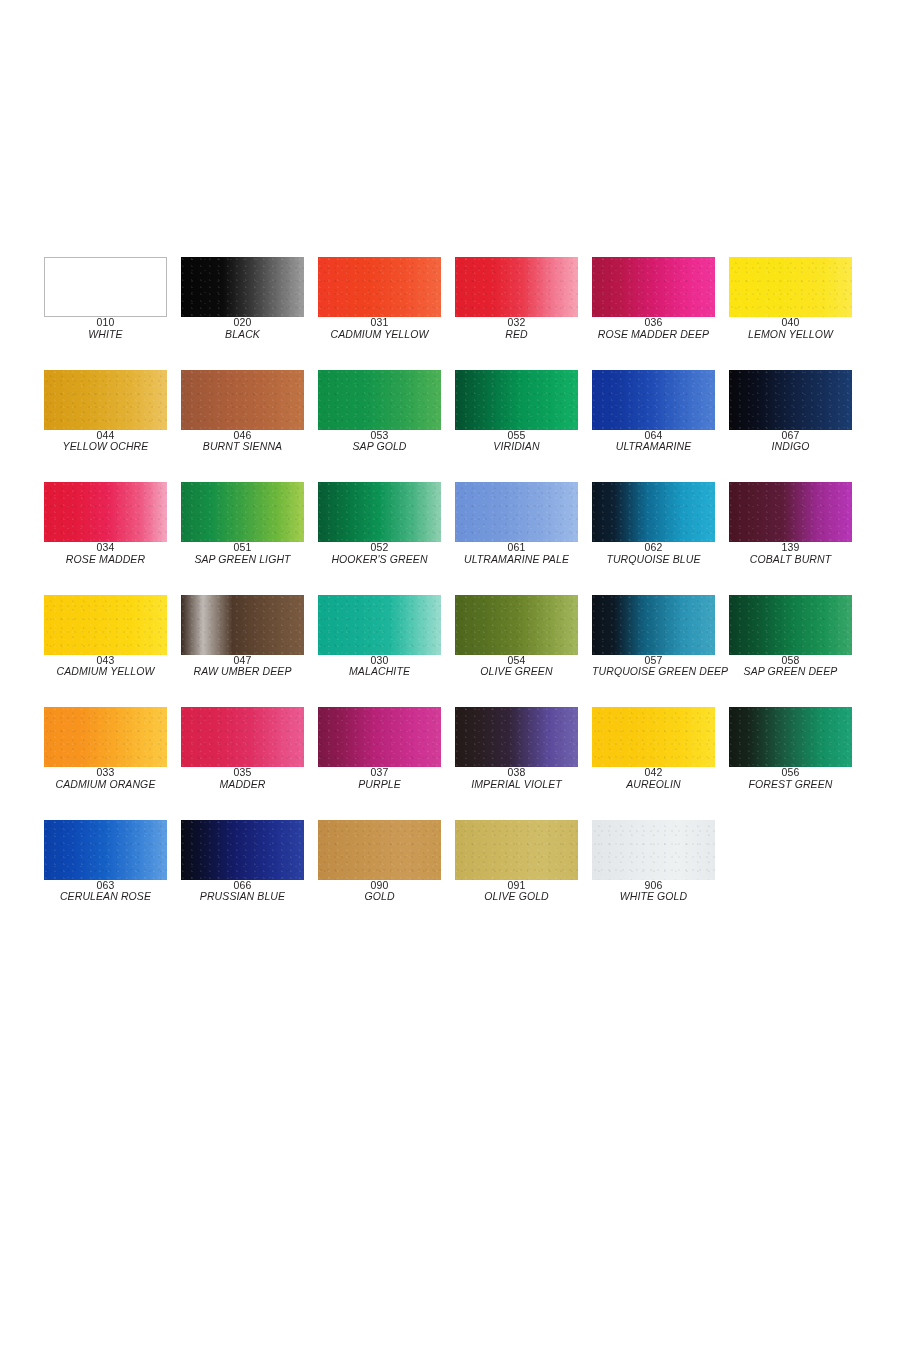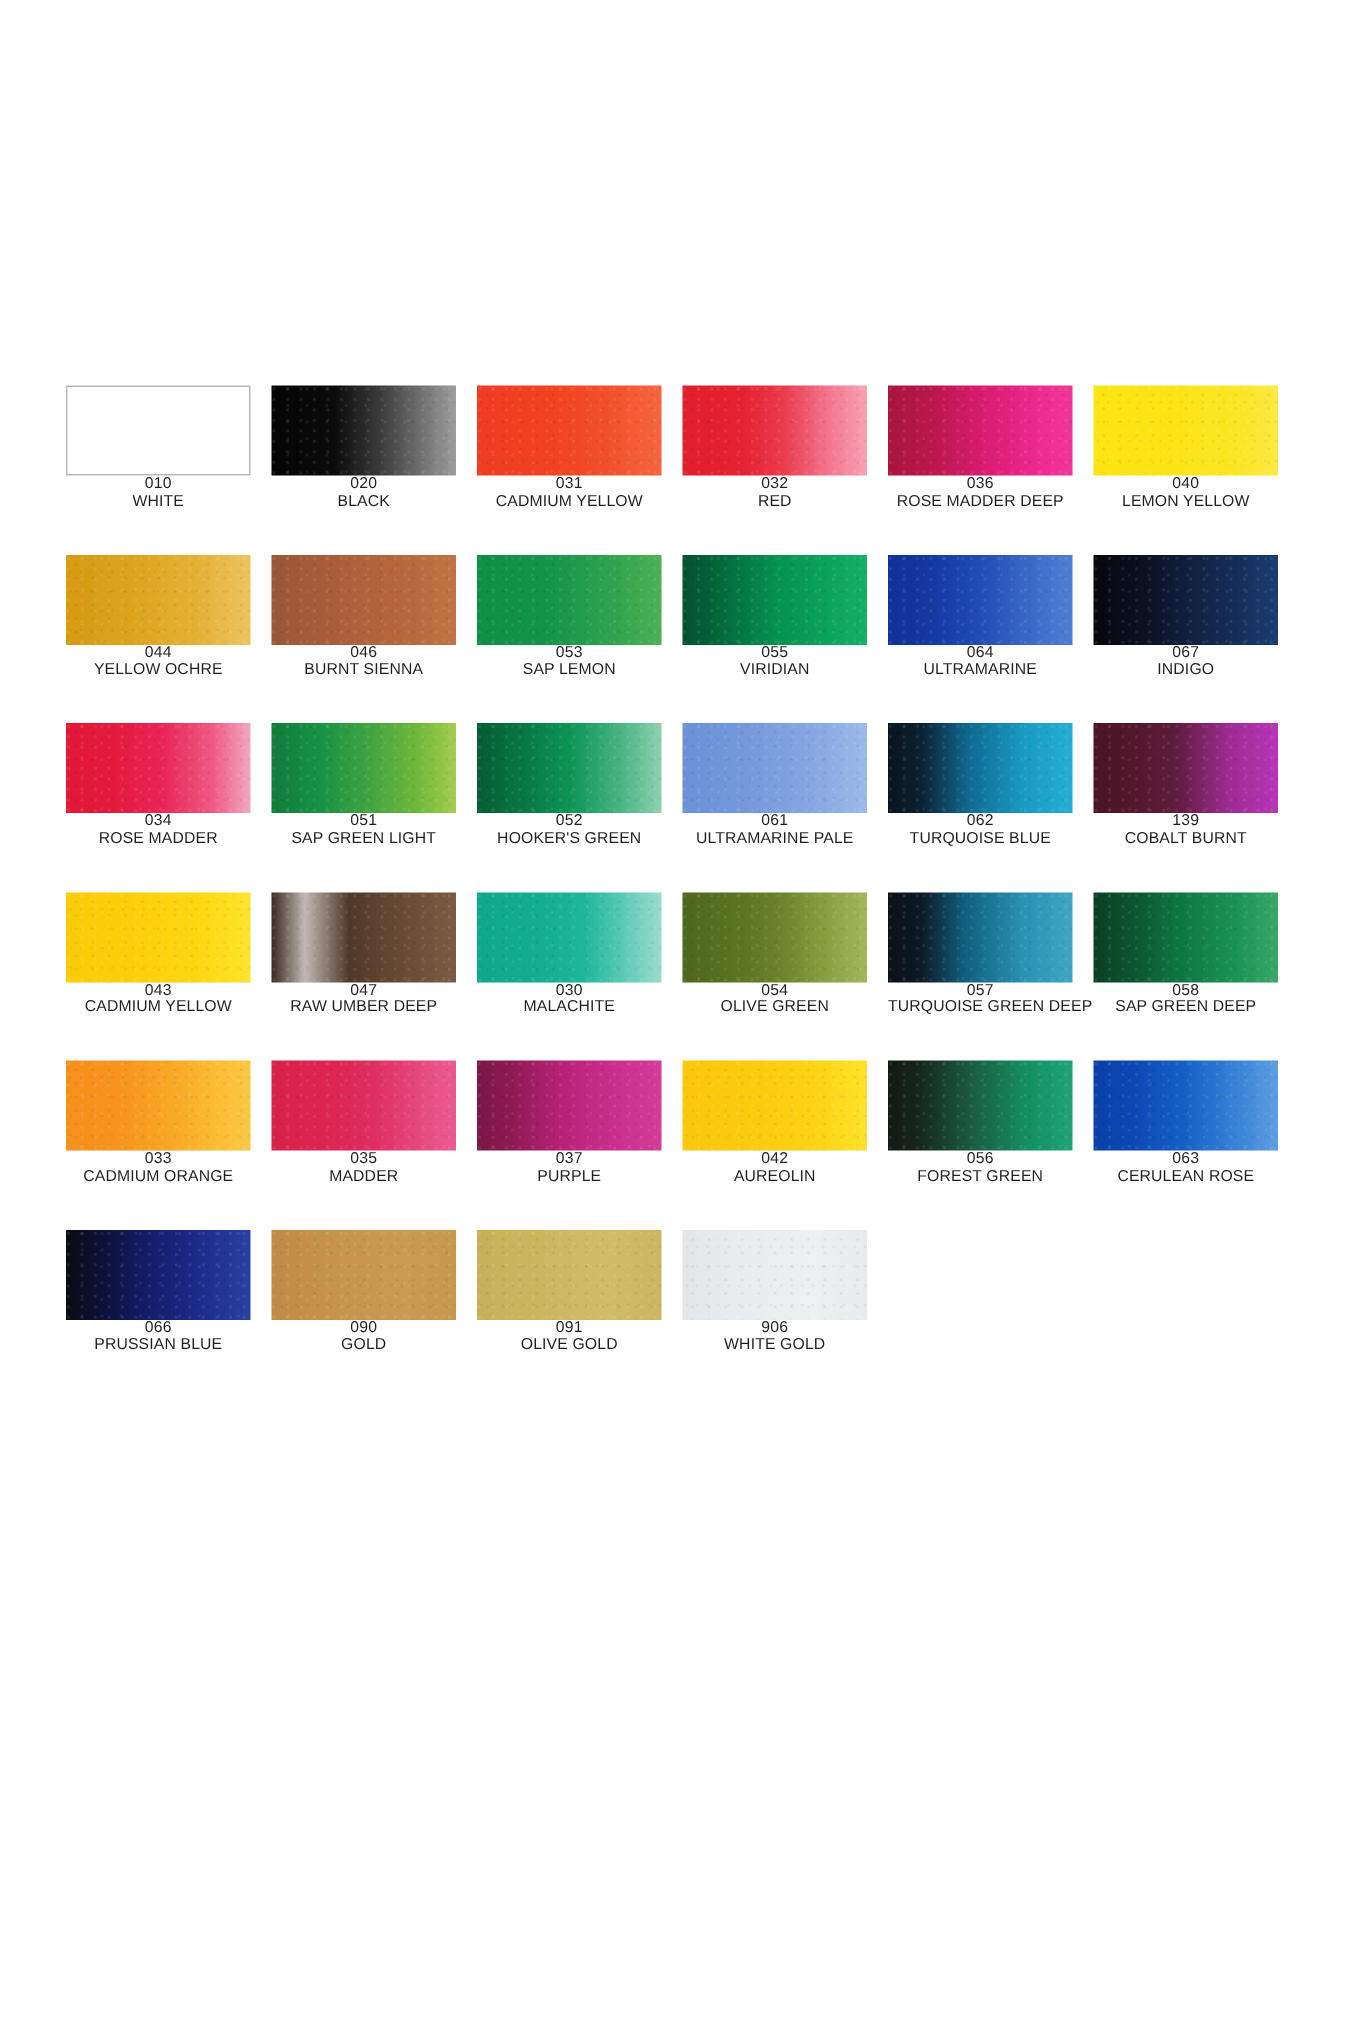--- a/index.html
+++ b/index.html
@@ -70,54 +70,56 @@
   .swatch-code {
     display: block;
     font-size: 10.5px;
     letter-spacing: 0.2px;
   }
   .swatch-label {
     display: block;
     font-size: 10.5px;
     letter-spacing: 0.1px;
     white-space: nowrap;
+    font-style: italic;
   }
 </style>
 </head>
 <body>
 
 <div id="chart-sheet" style="background: rgb(255, 255, 255);">
   <div id="swatch-grid" style="grid-template-columns: repeat(6, 123px);">
       <div class="swatch-cell"><span class="swatch-chip has-border no-grain" style="background-image: linear-gradient(to right, rgb(255, 255, 255) 0%, rgb(255, 255, 255) 55%, rgb(255, 255, 255) 100%); background-color: rgb(255, 255, 255);"></span><span class="swatch-caption"><span class="swatch-code">010</span><span class="swatch-label">WHITE</span></span></div>
       <div class="swatch-cell"><span class="swatch-chip" style="background-image: linear-gradient(to right, rgb(5, 5, 5) 0%, rgb(11, 11, 11) 34%, rgb(58, 58, 58) 58%, rgb(110, 110, 110) 80%, rgb(157, 157, 157) 100%);"></span><span class="swatch-caption"><span class="swatch-code">020</span><span class="swatch-label">BLACK</span></span></div>
       <div class="swatch-cell"><span class="swatch-chip" style="background-image: linear-gradient(to right, rgb(239, 59, 36) 0%, rgb(240, 66, 31) 40%, rgb(242, 81, 44) 72%, rgb(244, 102, 63) 100%);"></span><span class="swatch-caption"><span class="swatch-code">031</span><span class="swatch-label">CADMIUM YELLOW</span></span></div>
       <div class="swatch-cell"><span class="swatch-chip" style="background-image: linear-gradient(to right, rgb(225, 31, 44) 0%, rgb(229, 32, 47) 30%, rgb(234, 59, 77) 55%, rgb(242, 115, 140) 78%, rgb(247, 163, 180) 100%);"></span><span class="swatch-caption"><span class="swatch-code">032</span><span class="swatch-label">RED</span></span></div>
       <div class="swatch-cell"><span class="swatch-chip" style="background-image: linear-gradient(to right, rgb(168, 20, 63) 0%, rgb(185, 23, 74) 22%, rgb(216, 28, 112) 52%, rgb(236, 42, 142) 80%, rgb(240, 53, 155) 100%);"></span><span class="swatch-caption"><span class="swatch-code">036</span><span class="swatch-label">ROSE MADDER DEEP</span></span></div>
       <div class="swatch-cell"><span class="swatch-chip" style="background-image: linear-gradient(to right, rgb(251, 228, 17) 0%, rgb(251, 228, 21) 45%, rgb(251, 229, 34) 75%, rgb(252, 233, 68) 100%);"></span><span class="swatch-caption"><span class="swatch-code">040</span><span class="swatch-label">LEMON YELLOW</span></span></div>
       <div class="swatch-cell"><span class="swatch-chip" style="background-image: linear-gradient(to right, rgb(215, 154, 20) 0%, rgb(219, 164, 28) 35%, rgb(227, 177, 52) 70%, rgb(236, 195, 94) 100%);"></span><span class="swatch-caption"><span class="swatch-code">044</span><span class="swatch-label">YELLOW OCHRE</span></span></div>
       <div class="swatch-cell"><span class="swatch-chip" style="background-image: linear-gradient(to right, rgb(154, 86, 56) 0%, rgb(168, 92, 57) 28%, rgb(180, 101, 60) 65%, rgb(192, 116, 68) 100%);"></span><span class="swatch-caption"><span class="swatch-code">046</span><span class="swatch-label">BURNT SIENNA</span></span></div>
-      <div class="swatch-cell"><span class="swatch-chip" style="background-image: linear-gradient(to right, rgb(15, 142, 69) 0%, rgb(18, 149, 74) 38%, rgb(46, 162, 79) 72%, rgb(77, 177, 85) 100%);"></span><span class="swatch-caption"><span class="swatch-code">053</span><span class="swatch-label">SAP LEMON</span></span></div>
+      <div class="swatch-cell"><span class="swatch-chip" style="background-image: linear-gradient(to right, rgb(15, 142, 69) 0%, rgb(18, 149, 74) 38%, rgb(46, 162, 79) 72%, rgb(77, 177, 85) 100%);"></span><span class="swatch-caption"><span class="swatch-code">053</span><span class="swatch-label">SAP GOLD</span></span></div>
       <div class="swatch-cell"><span class="swatch-chip" style="background-image: linear-gradient(to right, rgb(4, 80, 47) 0%, rgb(4, 106, 60) 22%, rgb(6, 147, 82) 52%, rgb(11, 164, 92) 80%, rgb(20, 176, 102) 100%);"></span><span class="swatch-caption"><span class="swatch-code">055</span><span class="swatch-label">VIRIDIAN</span></span></div>
       <div class="swatch-cell"><span class="swatch-chip" style="background-image: linear-gradient(to right, rgb(16, 49, 154) 0%, rgb(19, 55, 159) 20%, rgb(31, 75, 180) 48%, rgb(58, 107, 201) 78%, rgb(79, 127, 212) 100%);"></span><span class="swatch-caption"><span class="swatch-code">064</span><span class="swatch-label">ULTRAMARINE</span></span></div>
       <div class="swatch-cell"><span class="swatch-chip" style="background-image: linear-gradient(to right, rgb(8, 8, 12) 0%, rgb(10, 14, 28) 22%, rgb(16, 31, 62) 50%, rgb(22, 48, 92) 80%, rgb(27, 61, 114) 100%);"></span><span class="swatch-caption"><span class="swatch-code">067</span><span class="swatch-label">INDIGO</span></span></div>
       <div class="swatch-cell"><span class="swatch-chip" style="background-image: linear-gradient(to right, rgb(226, 24, 55) 0%, rgb(228, 26, 61) 26%, rgb(233, 36, 86) 52%, rgb(239, 92, 133) 80%, rgb(244, 167, 193) 100%);"></span><span class="swatch-caption"><span class="swatch-code">034</span><span class="swatch-label">ROSE MADDER</span></span></div>
       <div class="swatch-cell"><span class="swatch-chip" style="background-image: linear-gradient(to right, rgb(17, 123, 60) 0%, rgb(21, 144, 70) 24%, rgb(63, 163, 65) 52%, rgb(114, 185, 60) 80%, rgb(163, 205, 78) 100%);"></span><span class="swatch-caption"><span class="swatch-code">051</span><span class="swatch-label">SAP GREEN LIGHT</span></span></div>
       <div class="swatch-cell"><span class="swatch-chip" style="background-image: linear-gradient(to right, rgb(7, 92, 52) 0%, rgb(7, 116, 63) 22%, rgb(12, 148, 85) 50%, rgb(73, 180, 131) 78%, rgb(143, 208, 177) 100%);"></span><span class="swatch-caption"><span class="swatch-code">052</span><span class="swatch-label">HOOKER'S GREEN</span></span></div>
       <div class="swatch-cell"><span class="swatch-chip" style="background-image: linear-gradient(to right, rgb(109, 145, 216) 0%, rgb(117, 153, 219) 38%, rgb(135, 168, 225) 72%, rgb(156, 186, 233) 100%);"></span><span class="swatch-caption"><span class="swatch-code">061</span><span class="swatch-label">ULTRAMARINE PALE</span></span></div>
       <div class="swatch-cell"><span class="swatch-chip" style="background-image: linear-gradient(to right, rgb(10, 21, 32) 0%, rgb(12, 33, 51) 18%, rgb(15, 106, 146) 44%, rgb(25, 155, 196) 74%, rgb(37, 174, 211) 100%);"></span><span class="swatch-caption"><span class="swatch-code">062</span><span class="swatch-label">TURQUOISE BLUE</span></span></div>
       <div class="swatch-cell"><span class="swatch-chip" style="background-image: linear-gradient(to right, rgb(74, 20, 36) 0%, rgb(82, 24, 44) 20%, rgb(93, 28, 58) 44%, rgb(155, 42, 144) 72%, rgb(184, 54, 184) 100%);"></span><span class="swatch-caption"><span class="swatch-code">139</span><span class="swatch-label">COBALT BURNT</span></span></div>
       <div class="swatch-cell"><span class="swatch-chip" style="background-image: linear-gradient(to right, rgb(251, 203, 8) 0%, rgb(251, 207, 11) 36%, rgb(252, 216, 17) 72%, rgb(253, 227, 43) 100%);"></span><span class="swatch-caption"><span class="swatch-code">043</span><span class="swatch-label">CADMIUM YELLOW</span></span></div>
       <div class="swatch-cell"><span class="swatch-chip" style="background-image: linear-gradient(to right, rgb(58, 42, 32) 0%, rgba(69, 51, 37, 0.345) 18%, rgb(80, 57, 42) 42%, rgb(106, 77, 54) 74%, rgb(123, 92, 66) 100%);"></span><span class="swatch-caption"><span class="swatch-code">047</span><span class="swatch-label">RAW UMBER DEEP</span></span></div>
       <div class="swatch-cell"><span class="swatch-chip" style="background-image: linear-gradient(to right, rgb(14, 169, 141) 0%, rgb(18, 173, 146) 32%, rgb(29, 182, 156) 58%, rgb(99, 205, 184) 82%, rgb(154, 220, 206) 100%);"></span><span class="swatch-caption"><span class="swatch-code">030</span><span class="swatch-label">MALACHITE</span></span></div>
       <div class="swatch-cell"><span class="swatch-chip" style="background-image: linear-gradient(to right, rgb(78, 102, 29) 0%, rgb(87, 113, 34) 24%, rgb(106, 130, 41) 52%, rgb(139, 162, 68) 80%, rgb(163, 182, 92) 100%);"></span><span class="swatch-caption"><span class="swatch-code">054</span><span class="swatch-label">OLIVE GREEN</span></span></div>
       <div class="swatch-cell"><span class="swatch-chip" style="background-image: linear-gradient(to right, rgb(12, 17, 24) 0%, rgb(13, 26, 38) 18%, rgb(17, 96, 127) 42%, rgb(42, 147, 180) 74%, rgb(63, 166, 194) 100%);"></span><span class="swatch-caption"><span class="swatch-code">057</span><span class="swatch-label">TURQUOISE GREEN DEEP</span></span></div>
       <div class="swatch-cell"><span class="swatch-chip" style="background-image: linear-gradient(to right, rgb(10, 63, 37) 0%, rgb(12, 85, 48) 22%, rgb(15, 122, 68) 50%, rgb(27, 148, 85) 78%, rgb(58, 167, 106) 100%);"></span><span class="swatch-caption"><span class="swatch-code">058</span><span class="swatch-label">SAP GREEN DEEP</span></span></div>
       <div class="swatch-cell"><span class="swatch-chip" style="background-image: linear-gradient(to right, rgb(246, 144, 28) 0%, rgb(247, 148, 30) 30%, rgb(249, 167, 37) 56%, rgb(251, 190, 53) 84%, rgb(252, 199, 66) 100%);"></span><span class="swatch-caption"><span class="swatch-code">033</span><span class="swatch-label">CADMIUM ORANGE</span></span></div>
       <div class="swatch-cell"><span class="swatch-chip" style="background-image: linear-gradient(to right, rgb(216, 33, 74) 0%, rgb(219, 36, 80) 28%, rgb(223, 47, 98) 56%, rgb(231, 77, 131) 84%, rgb(234, 91, 146) 100%);"></span><span class="swatch-caption"><span class="swatch-code">035</span><span class="swatch-label">MADDER</span></span></div>
       <div class="swatch-cell"><span class="swatch-chip" style="background-image: linear-gradient(to right, rgb(123, 23, 69) 0%, rgb(142, 26, 82) 18%, rgb(183, 34, 119) 46%, rgb(204, 48, 144) 78%, rgb(211, 60, 153) 100%);"></span><span class="swatch-caption"><span class="swatch-code">037</span><span class="swatch-label">PURPLE</span></span></div>
+      <div class="swatch-cell"><span class="swatch-chip" style="background-image: linear-gradient(to right, rgb(36, 26, 24) 0%, rgb(42, 30, 34) 20%, rgb(51, 36, 58) 44%, rgb(91, 74, 154) 76%, rgb(113, 99, 174) 100%);"></span><span class="swatch-caption"><span class="swatch-code">038</span><span class="swatch-label">IMPERIAL VIOLET</span></span></div>
       <div class="swatch-cell"><span class="swatch-chip" style="background-image: linear-gradient(to right, rgb(251, 199, 10) 0%, rgb(251, 202, 13) 38%, rgb(252, 212, 19) 72%, rgb(253, 225, 41) 100%);"></span><span class="swatch-caption"><span class="swatch-code">042</span><span class="swatch-label">AUREOLIN</span></span></div>
       <div class="swatch-cell"><span class="swatch-chip" style="background-image: linear-gradient(to right, rgb(18, 26, 20) 0%, rgb(22, 37, 28) 16%, rgb(26, 90, 64) 44%, rgb(20, 144, 99) 76%, rgb(29, 163, 119) 100%);"></span><span class="swatch-caption"><span class="swatch-code">056</span><span class="swatch-label">FOREST GREEN</span></span></div>
       <div class="swatch-cell"><span class="swatch-chip" style="background-image: linear-gradient(to right, rgb(11, 64, 168) 0%, rgb(13, 72, 180) 22%, rgb(21, 97, 198) 50%, rgb(60, 133, 216) 80%, rgb(95, 158, 226) 100%);"></span><span class="swatch-caption"><span class="swatch-code">063</span><span class="swatch-label">CERULEAN ROSE</span></span></div>
       <div class="swatch-cell"><span class="swatch-chip" style="background-image: linear-gradient(to right, rgb(9, 11, 20) 0%, rgb(12, 16, 48) 16%, rgb(20, 28, 106) 44%, rgb(30, 46, 142) 76%, rgb(43, 65, 162) 100%);"></span><span class="swatch-caption"><span class="swatch-code">066</span><span class="swatch-label">PRUSSIAN BLUE</span></span></div>
       <div class="swatch-cell"><span class="swatch-chip" style="background-image: linear-gradient(to right, rgb(192, 140, 69) 0%, rgb(198, 147, 76) 35%, rgb(203, 154, 85) 70%, rgb(200, 152, 79) 100%);"></span><span class="swatch-caption"><span class="swatch-code">090</span><span class="swatch-label">GOLD</span></span></div>
       <div class="swatch-cell"><span class="swatch-chip" style="background-image: linear-gradient(to right, rgb(198, 176, 87) 0%, rgb(204, 183, 94) 35%, rgb(208, 189, 104) 70%, rgb(203, 183, 96) 100%);"></span><span class="swatch-caption"><span class="swatch-code">091</span><span class="swatch-label">OLIVE GOLD</span></span></div>
       <div class="swatch-cell"><span class="swatch-chip" style="background-image: linear-gradient(to right, rgb(227, 230, 232) 0%, rgb(233, 236, 238) 35%, rgb(238, 241, 242) 70%, rgb(231, 234, 236) 100%);"></span><span class="swatch-caption"><span class="swatch-code">906</span><span class="swatch-label">WHITE GOLD</span></span></div>
     </div>
 </div>
 

